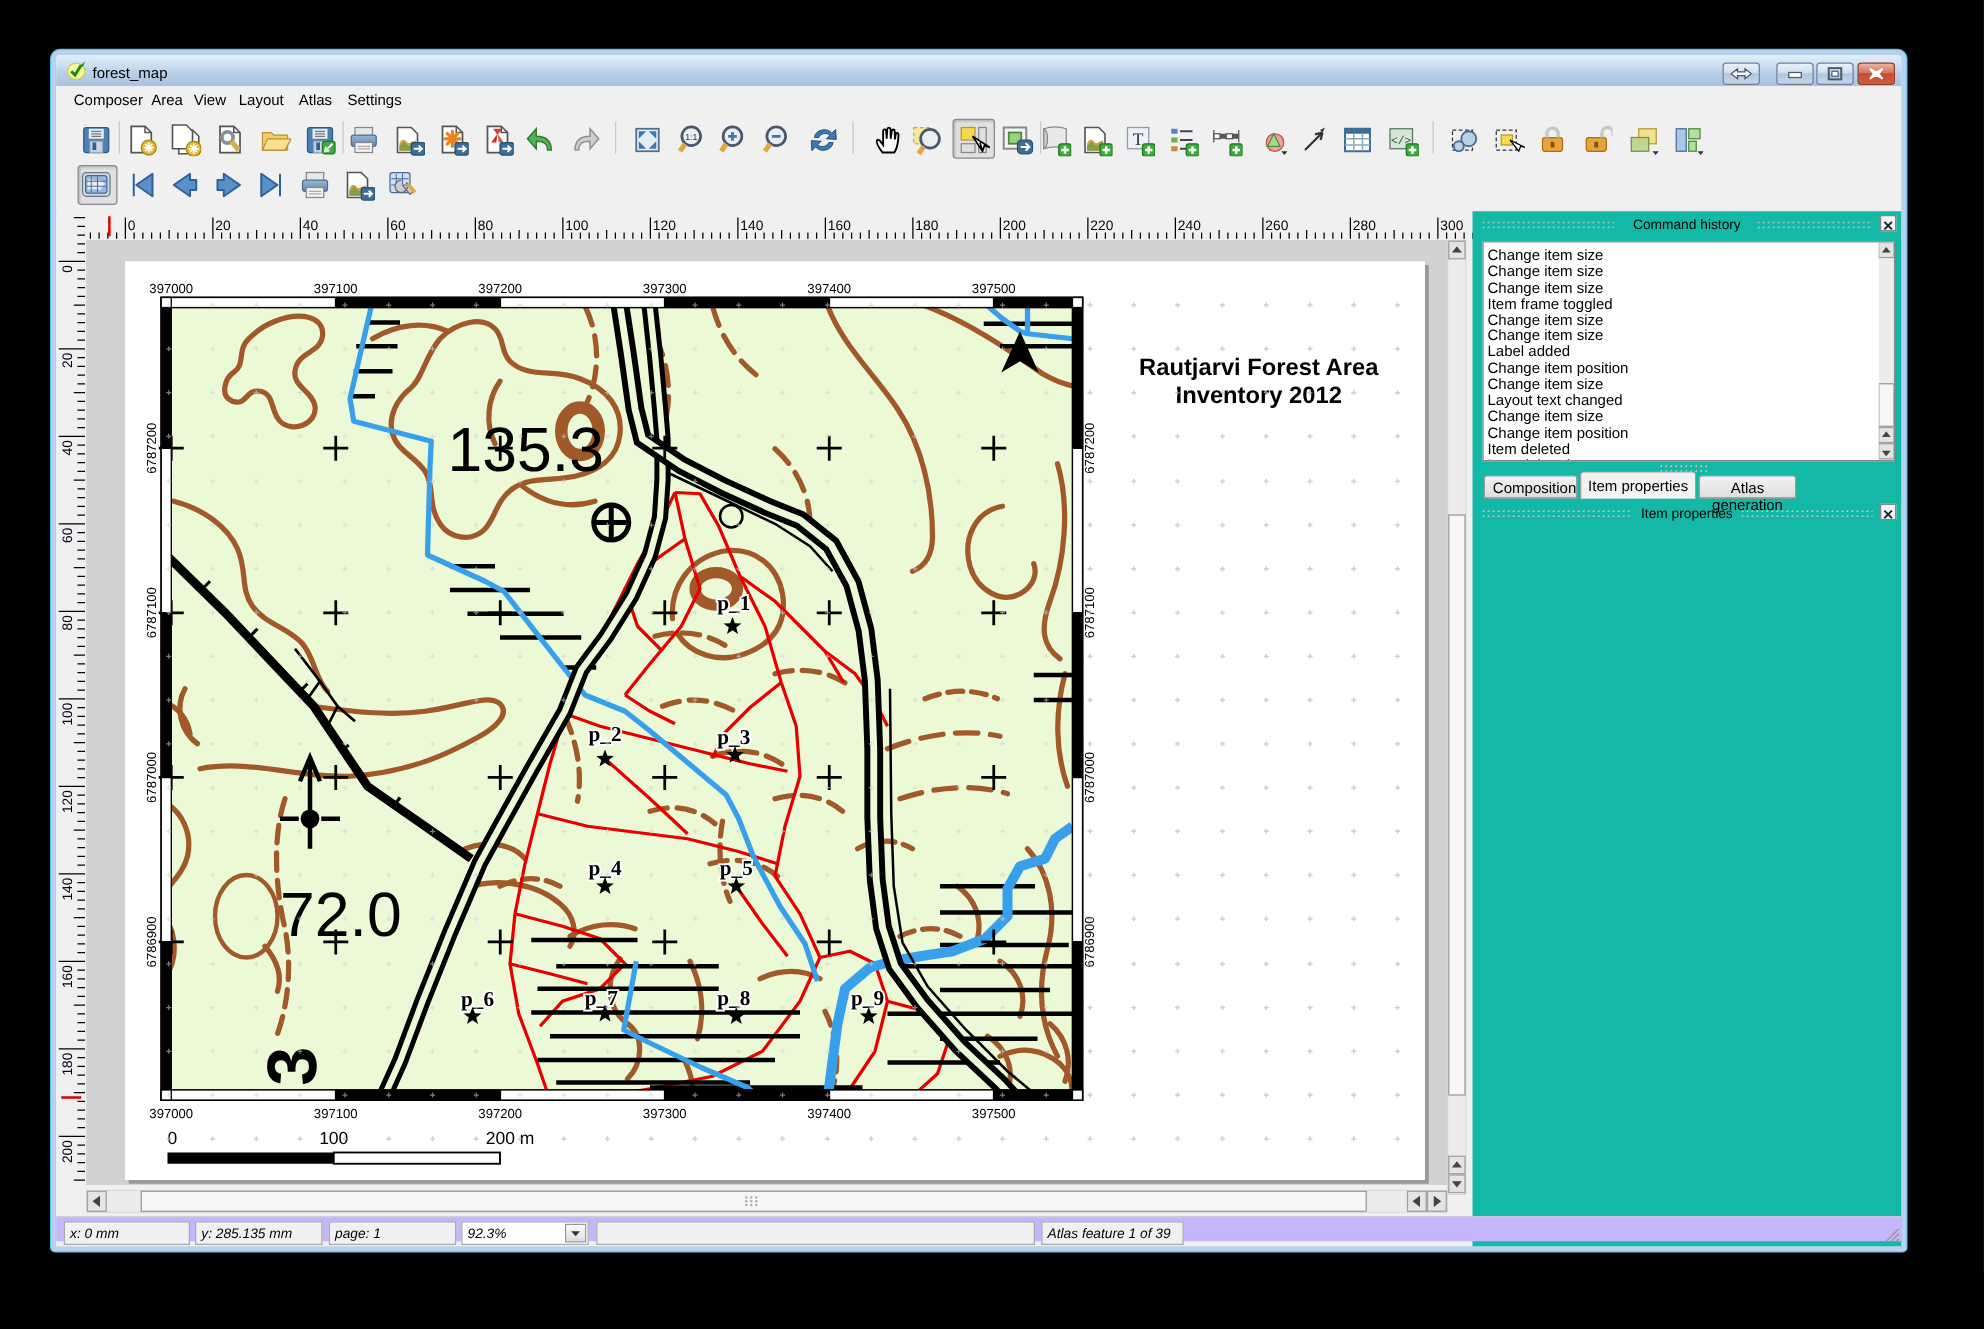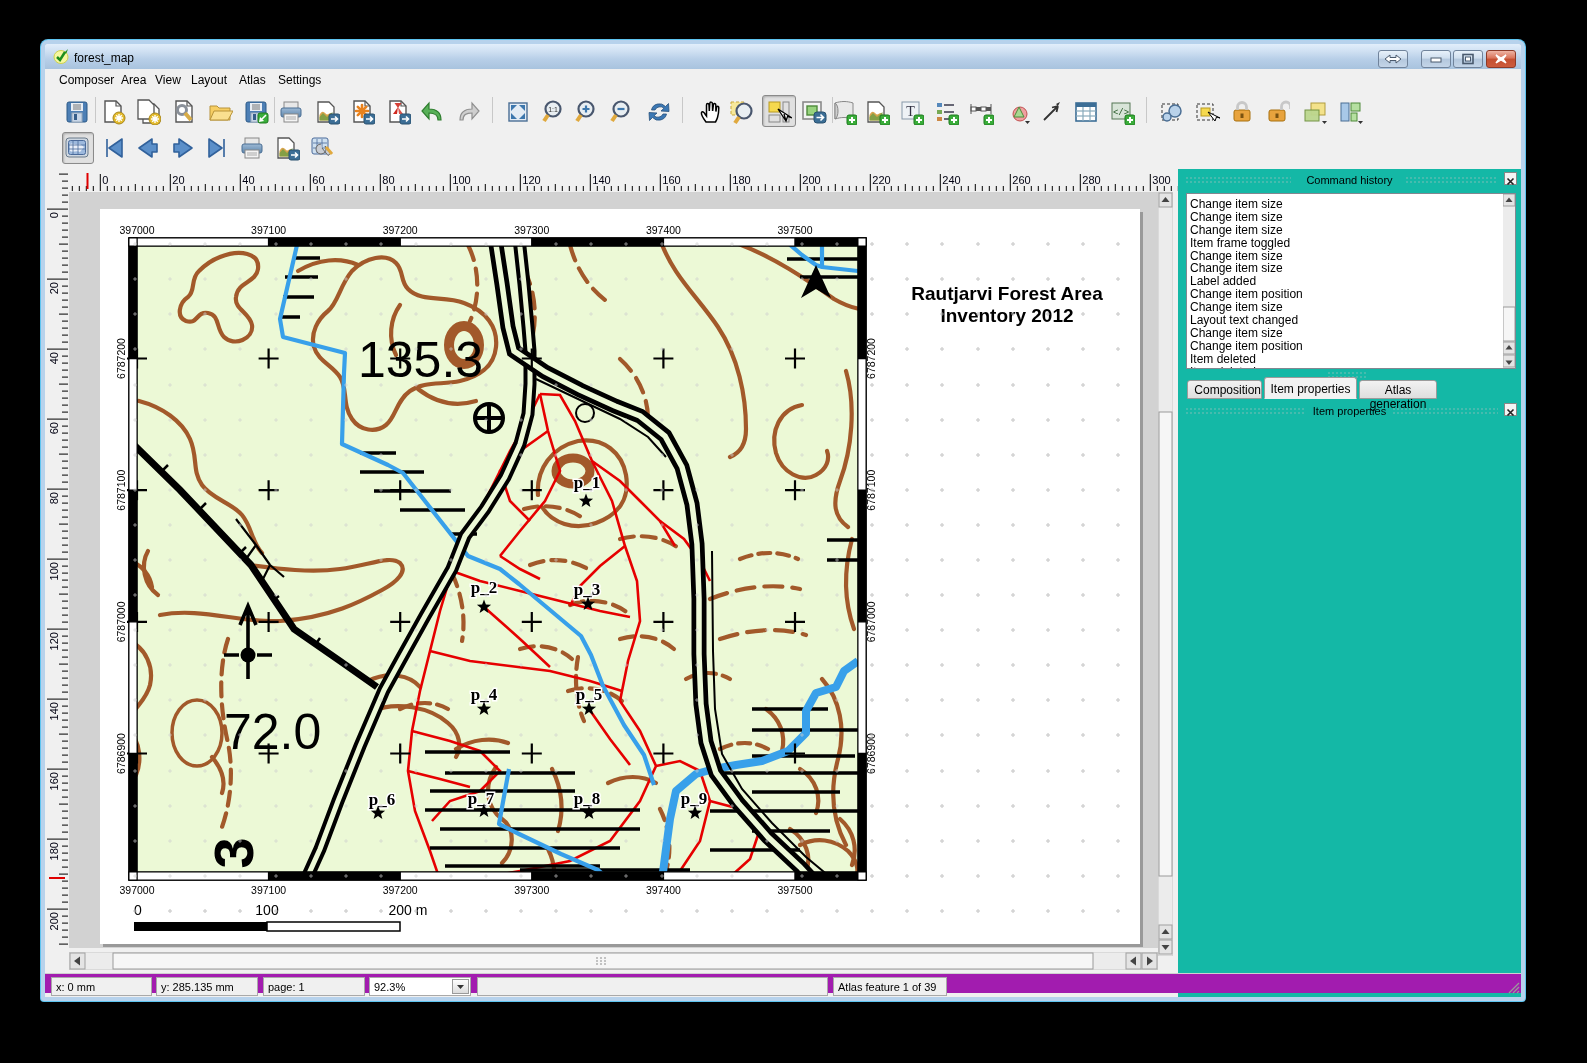--- a/index.html
+++ b/index.html
@@ -24,22 +24,22 @@
     background:radial-gradient(circle 1px at 2px 2px,#b0b0b0 60%,transparent 61%) 0 0/4px 4px; }
   #hruler { position:absolute; left:24px; top:125px; width:1452px; height:23px; background:#f0f0f0; }
   #vruler { position:absolute; left:0px; top:125px; width:24px; height:828px; background:#f0f0f0; }
   #canvas { position:absolute; left:24px; top:148px; width:1089px; height:756px; background:#d2d2d2;
     overflow:hidden; }
   #page { position:absolute; left:31px; top:17px; width:1040px; height:735px; background:#fff;
     box-shadow:3px 3px 0 #999; }
   #vscroll { position:absolute; left:1113px; top:148px; width:15px; height:764px; background:#ececec; }
   #hscroll { position:absolute; left:24px; top:908px; width:1089px; height:18px; background:#ececec; }
   #rightpanel { position:absolute; left:1133px; top:125px; width:343px; height:828px; background:#14b8a6; }
-  #statusbar { position:absolute; left:0; top:929px; width:1476px; height:20px; background:#a21caf;
-    border-top:1px solid #d0d0d0; }
+  #statusbar { position:absolute; left:0; top:929px; width:1476px; height:20px; background:#c4b5fd;
+    border-top:1px solid #d0d0d0;font-style:italic; }
   .sfield { position:absolute; top:3px; height:19px; border:1px solid #a9a9a9; background:#f0f0f0;
     font-size:11px; color:#000; padding:3px 0 0 4px; }
   .iconbtn { position:absolute; width:24px; height:24px; top:7px; }
   .iconbtn svg { display:block; }
 </style>
 </head>
 <body>
 
 <div id="win">
 

